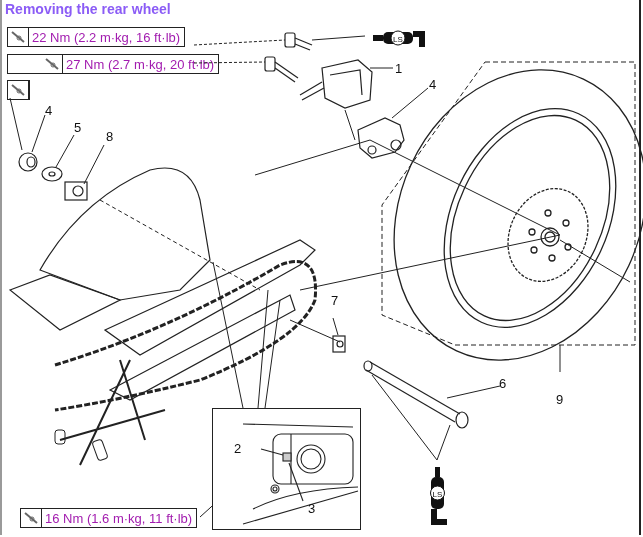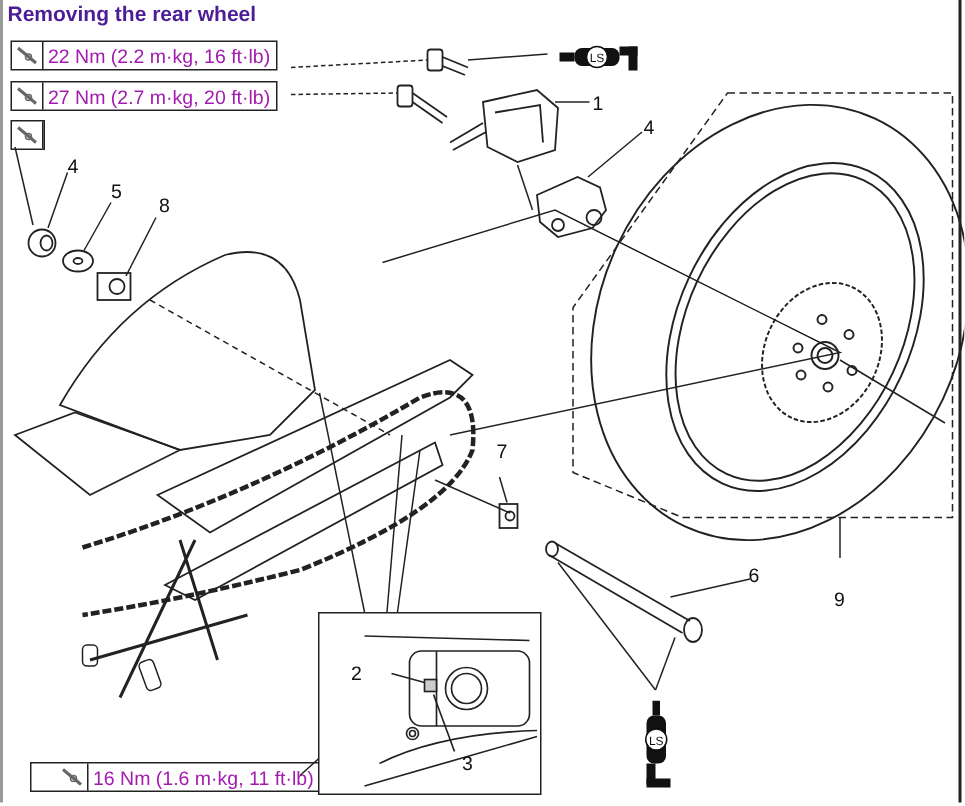--- a/index.html
+++ b/index.html
@@ -1,18 +1,18 @@
 <!DOCTYPE html>
 <html><head>
 <meta charset="utf-8">
 <style>
   html, body { margin:0; padding:0; background:#fff; }
   body { width:643px; height:537px; overflow:hidden; position:relative; font-family:"Liberation Sans", sans-serif; }
   .frame { position:absolute; left:0; top:0; width:641px; height:535px; border-left:2px solid #9a9a9a; border-right:2px solid #222; box-sizing:border-box; }
-  .title { position:absolute; left:5px; top:1px; font-weight:bold; font-size:14px; color:#4c1d95; }
+  .title { position:absolute; left:5px; top:1px; font-weight:bold; font-size:14px; color:#8b5cf6; }
   .torque { position:absolute; height:18px; border:1px solid #222; background:#fff; display:flex; align-items:stretch; font-size:13px; color:#a21caf; }
   .torque .ico { width:20px; border-right:1px solid #222; display:flex; align-items:center; justify-content:center; }
   .torque .txt { padding:0 4px 0 3px; display:flex; align-items:center; white-space:nowrap; }
   .callout { position:absolute; font-size:13px; color:#111; }
   svg.art { position:absolute; left:0; top:0; }
   .inset { position:absolute; left:212px; top:408px; width:147px; height:120px; border:1.5px solid #222; background:#fff; }
 </style>
 </head>
 <body>
 
@@ -21,38 +21,38 @@
 
 <div class="torque" style="left:7px;top:27px;">
   <span class="ico">
       <svg width="16" height="14">
         <line x1="2" y1="2" x2="14" y2="12" stroke="#666" stroke-width="2"></line>
         <circle cx="9" cy="8" r="2" fill="none" stroke="#666"></circle>
       </svg>
     </span>
   <span class="txt">22 Nm (2.2 m·kg, 16 ft·lb)</span>
 </div>
-<div class="torque" style="left:7px;top:54px;">
+<div class="torque" style="left:7px;top:54px;padding-left:34px;">
   <span class="ico">
       <svg width="16" height="14">
         <line x1="2" y1="2" x2="14" y2="12" stroke="#666" stroke-width="2"></line>
         <circle cx="9" cy="8" r="2" fill="none" stroke="#666"></circle>
       </svg>
     </span>
   <span class="txt">27 Nm (2.7 m·kg, 20 ft·lb)</span>
 </div>
 <div class="torque" style="left:7px;top:80px;">
   <span class="ico">
       <svg width="16" height="14">
         <line x1="2" y1="2" x2="14" y2="12" stroke="#666" stroke-width="2"></line>
         <circle cx="9" cy="8" r="2" fill="none" stroke="#666"></circle>
       </svg>
     </span>
 </div>
-<div class="torque" style="left:20px;top:508px;padding-left:17px;">
+<div class="torque" style="left:20px;top:508px;">
   <span class="ico">
       <svg width="16" height="14">
         <line x1="2" y1="2" x2="14" y2="12" stroke="#666" stroke-width="2"></line>
         <circle cx="9" cy="8" r="2" fill="none" stroke="#666"></circle>
       </svg>
     </span>
   <span class="txt">16 Nm (1.6 m·kg, 11 ft·lb)</span>
 </div>
 
 <svg class="art" width="643" height="537">

